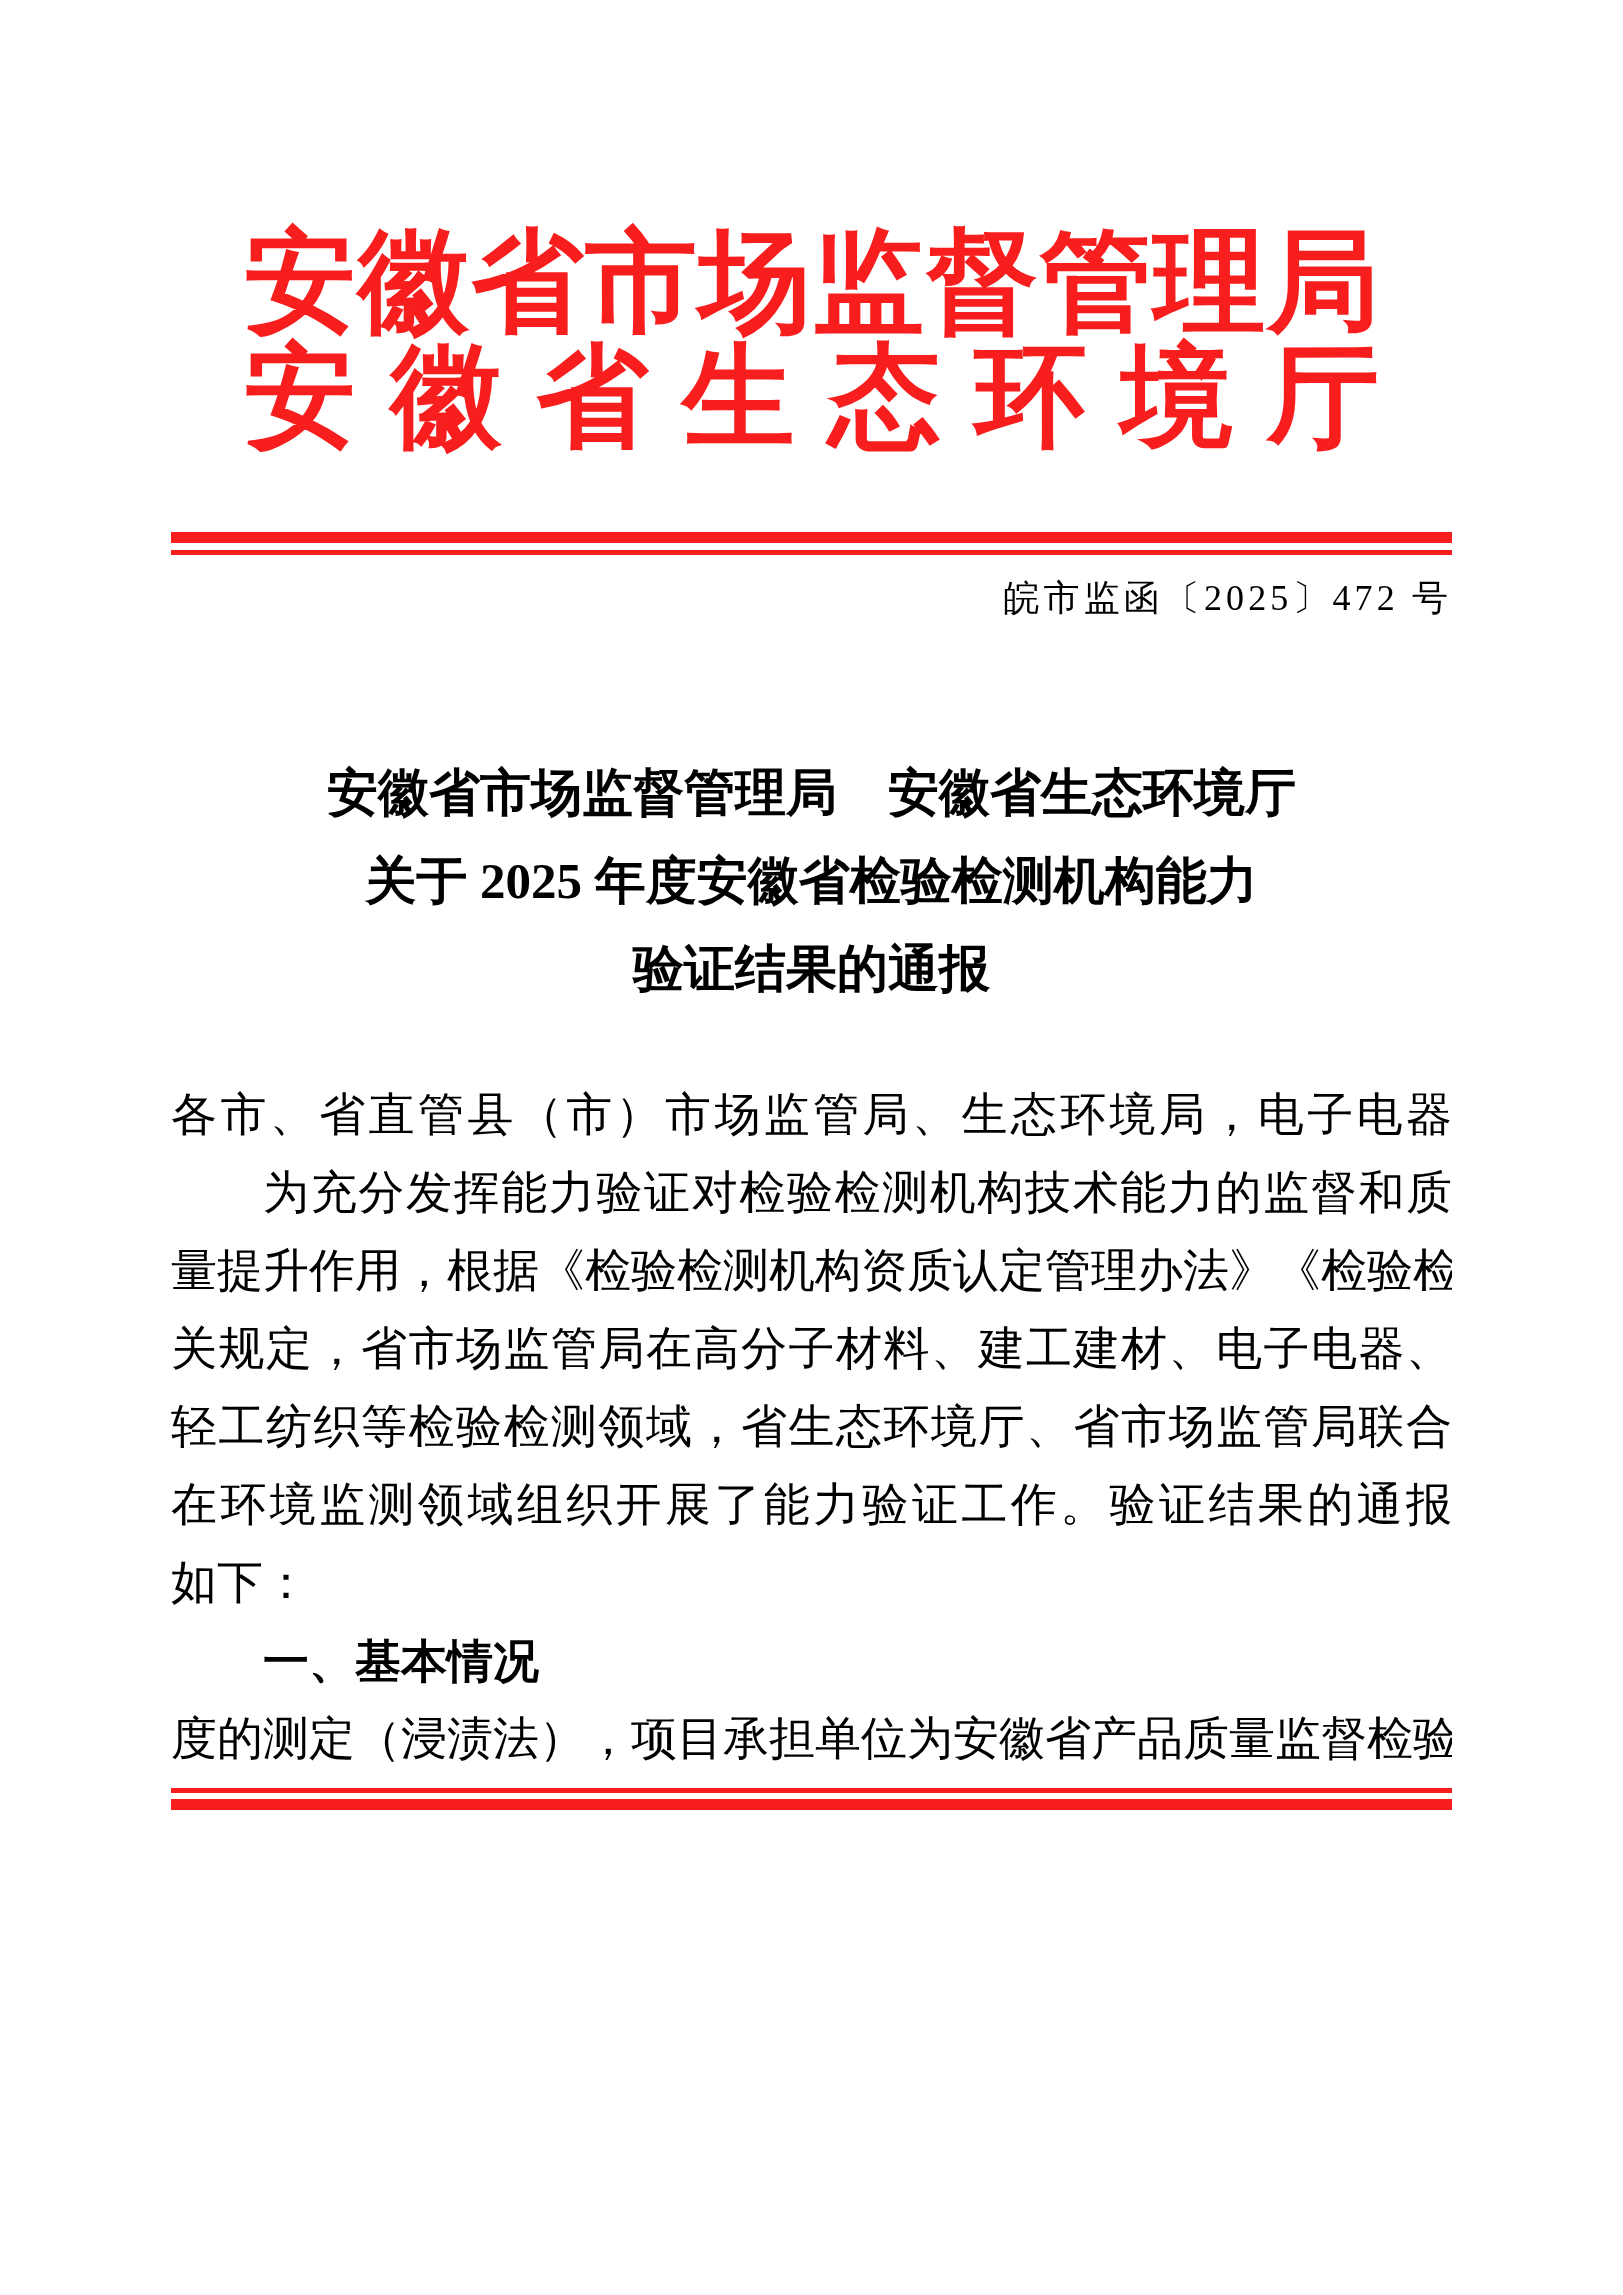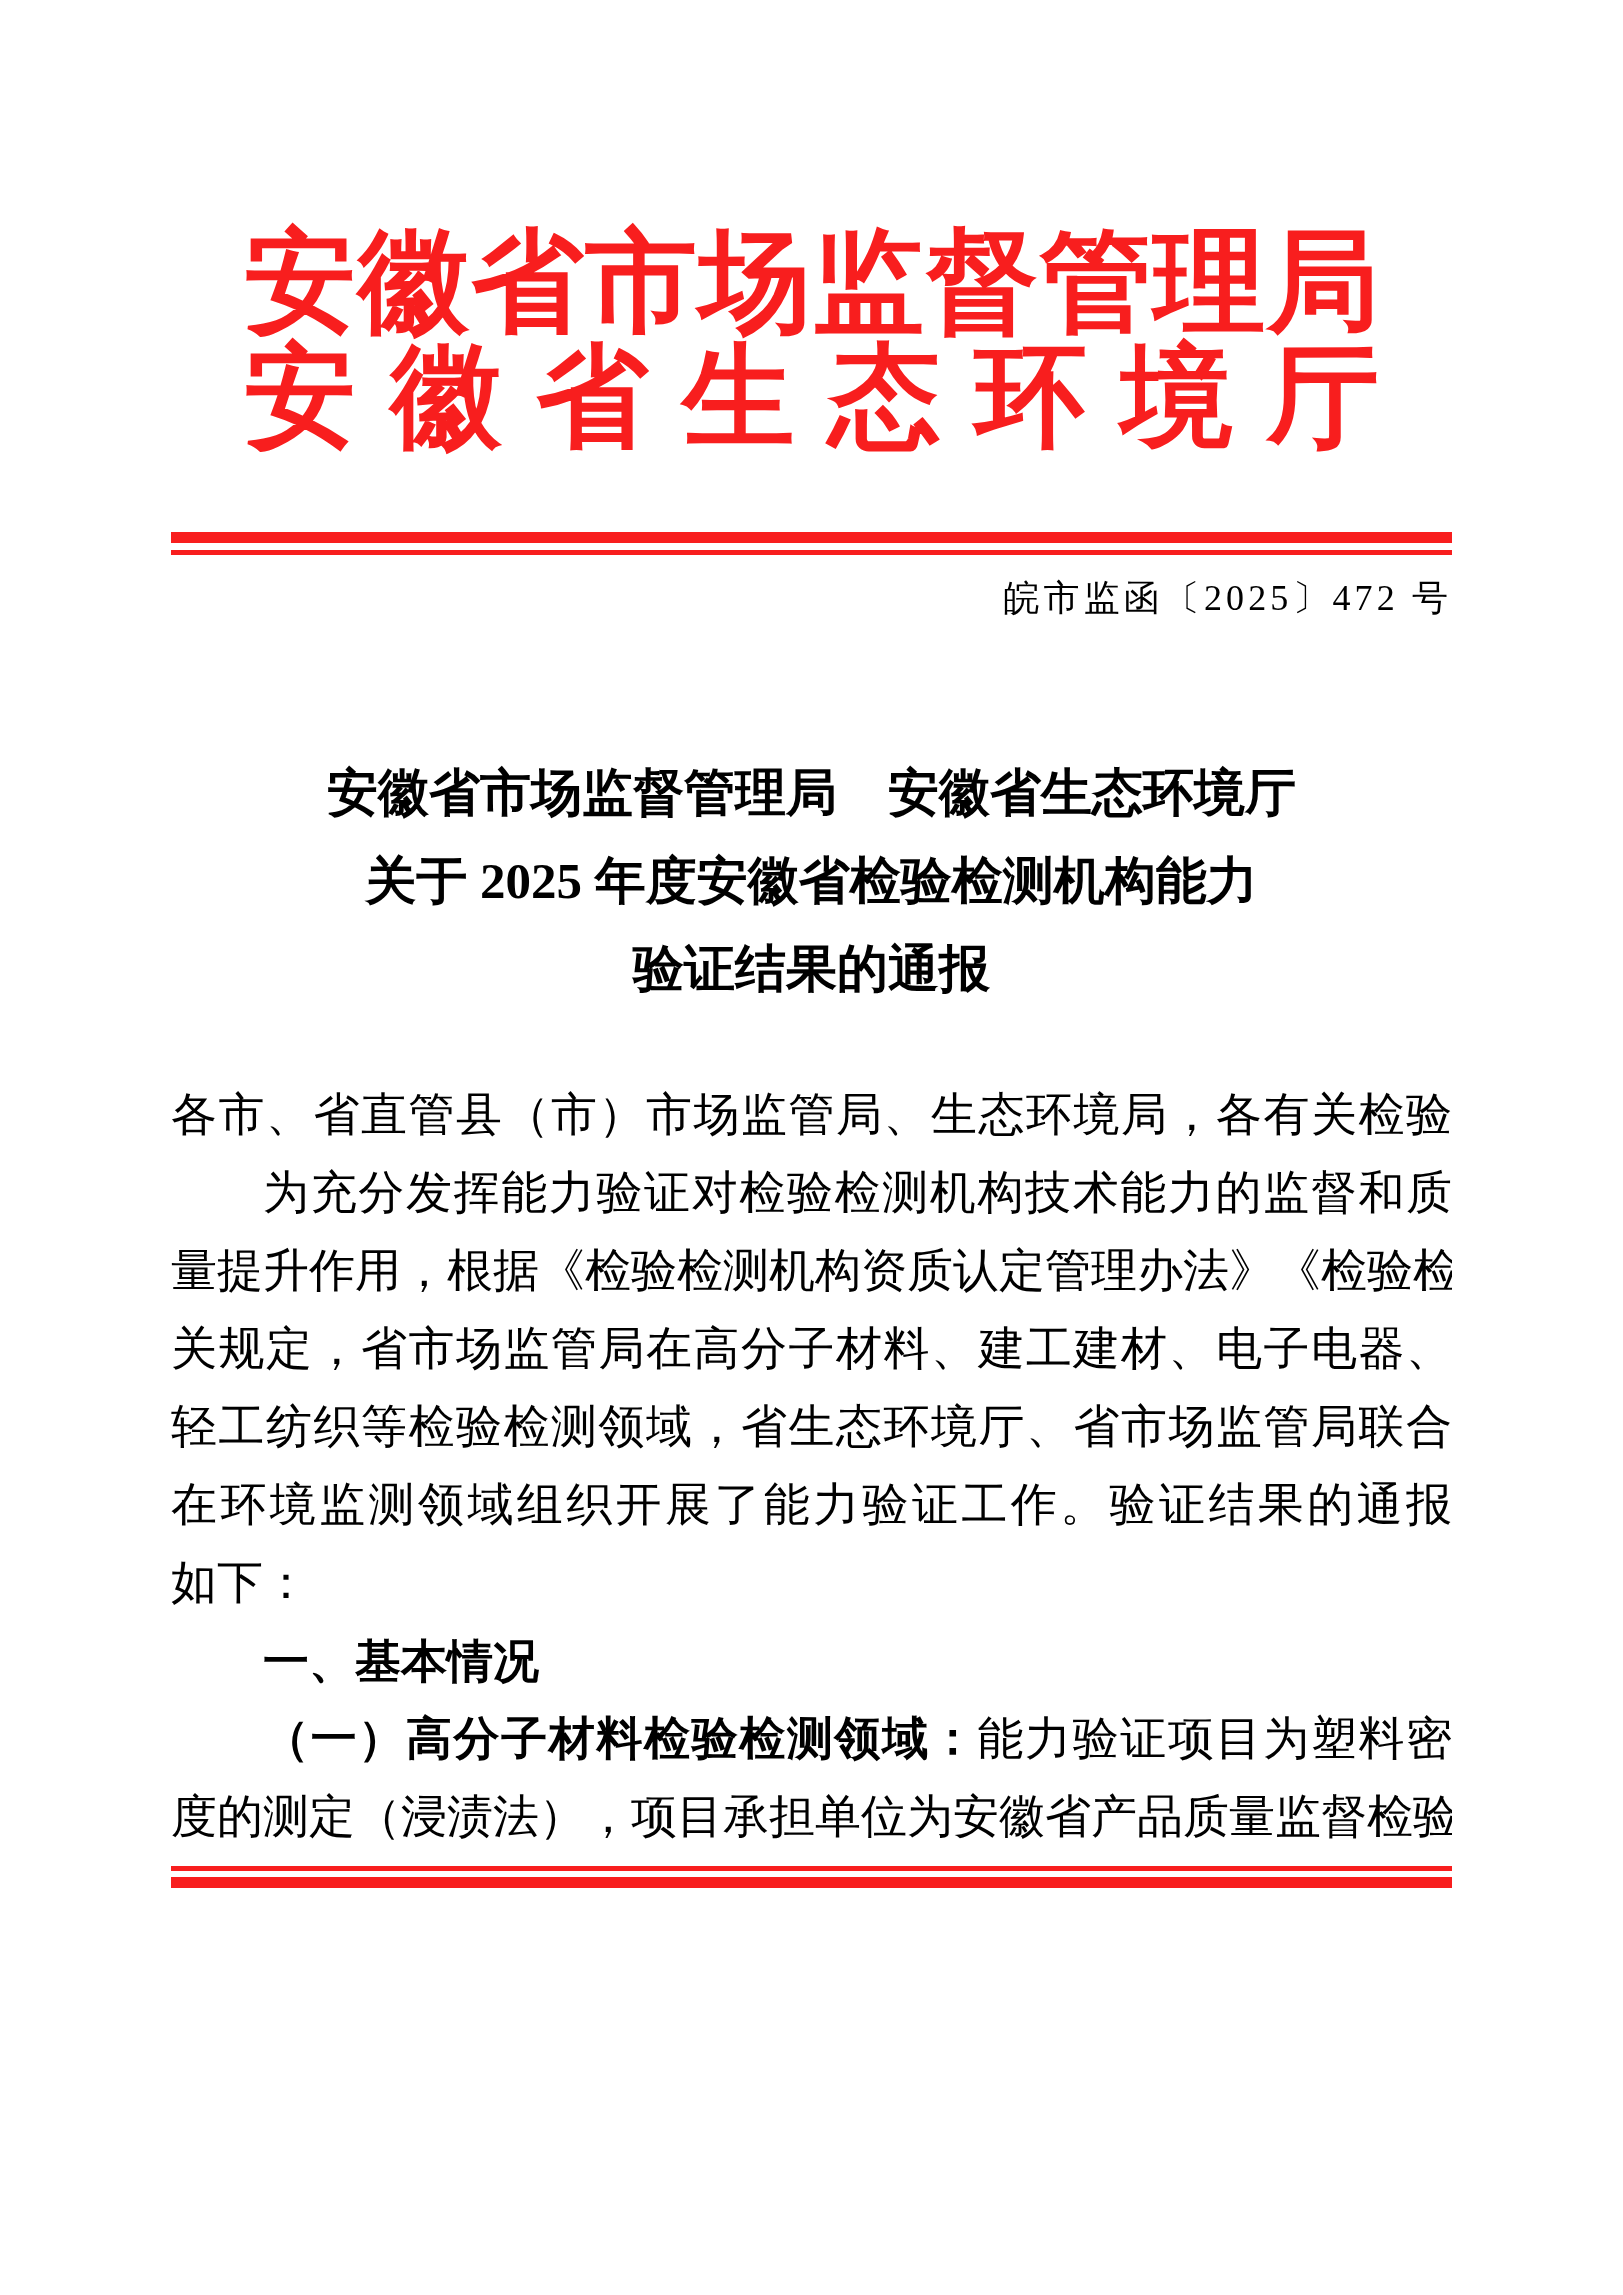--- a/index.html
+++ b/index.html
@@ -93,34 +93,31 @@
 
   <div class="doc-number">皖市监函〔2025〕472 号</div>
 
   <div class="doc-title">
     <div class="title-line">安徽省市场监督管理局　安徽省生态环境厅</div>
     <div class="title-line">关于 2025 年度安徽省检验检测机构能力</div>
     <div class="title-line">验证结果的通报</div>
   </div>
 
   <div class="body-text">
-    <div class="bline">各市、省直管县（市）市场监管局、生态环境局，各有关检验</div>
+    <div class="bline">各市、省直管县（市）市场监管局、生态环境局，电子电器</div>
 
     <div class="bline indent">为充分发挥能力验证对检验检测机构技术能力的监督和质</div>
     <div class="bline">量提升作用，根据《检验检测机构资质认定管理办法》《检验检</div>
     <div class="bline">关规定，省市场监管局在高分子材料、建工建材、电子电器、</div>
     <div class="bline">轻工纺织等检验检测领域，省生态环境厅、省市场监管局联合</div>
     <div class="bline">在环境监测领域组织开展了能力验证工作。验证结果的通报</div>
     <div class="bline para-end">如下：</div>
 
     <div class="bline heading-line indent">一、基本情况</div>
 
-    <div class="bline indent">
-      <span class="bold-lead">（一）高分子材料检验检测领域：</span><span>能力验证项目为塑料密</span>
-    </div>
     <div class="bline">度的测定（浸渍法），项目承担单位为安徽省产品质量监督检验</div>
   </div>
 
   <div class="red-rules-bottom">
     <div class="rule rule-thin"></div>
     <div class="rule rule-thick"></div>
   </div>
 
 </div>
 

